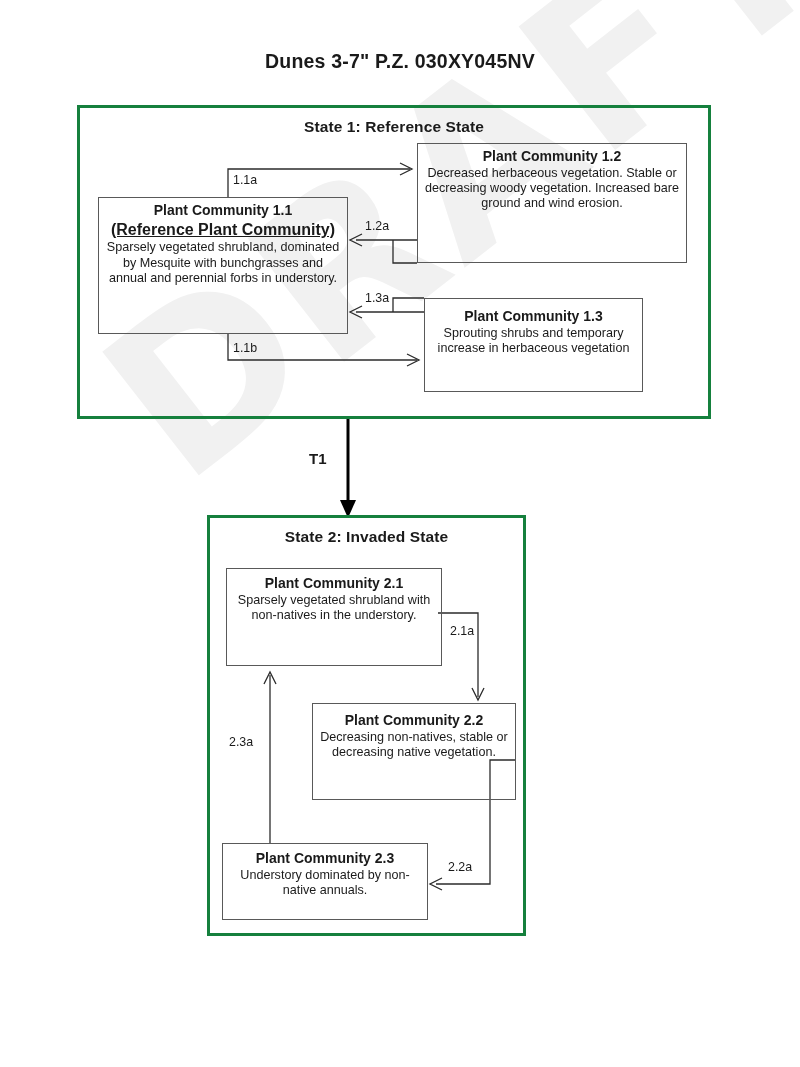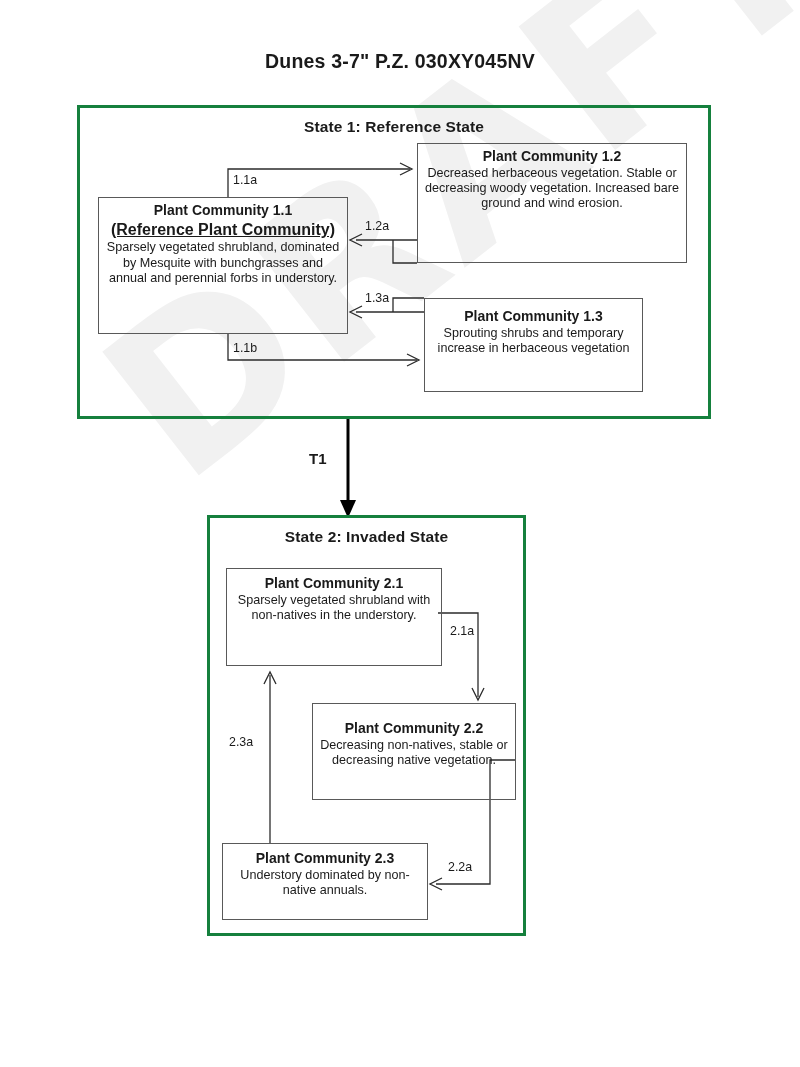--- a/index.html
+++ b/index.html
@@ -106,21 +106,21 @@
     font-size: 12.6px;
   }
 
   
   #pc11 { left: 98px;  top: 197px; width: 250px; height: 137px; }
   #pc12 { left: 417px; top: 143px; width: 270px; height: 120px; }
   #pc13 { left: 424px; top: 298px; width: 219px; height: 94px;  padding-top: 9px; }
 
   
   #pc21 { left: 226px; top: 568px; width: 216px; height: 98px;  padding-top: 6px; }
-  #pc22 { left: 312px; top: 703px; width: 204px; height: 97px;  padding-top: 16px; }
+  #pc22 { left: 312px; top: 703px; width: 204px; height: 97px;  padding-top: 8px; }
   #pc23 { left: 222px; top: 843px; width: 206px; height: 77px;  padding-top: 6px; }
 
   
   .arrow-label {
     position: absolute;
     font-size: 12.4px;
     color: #1a1a1a;
     z-index: 6;
     white-space: nowrap;
   }

